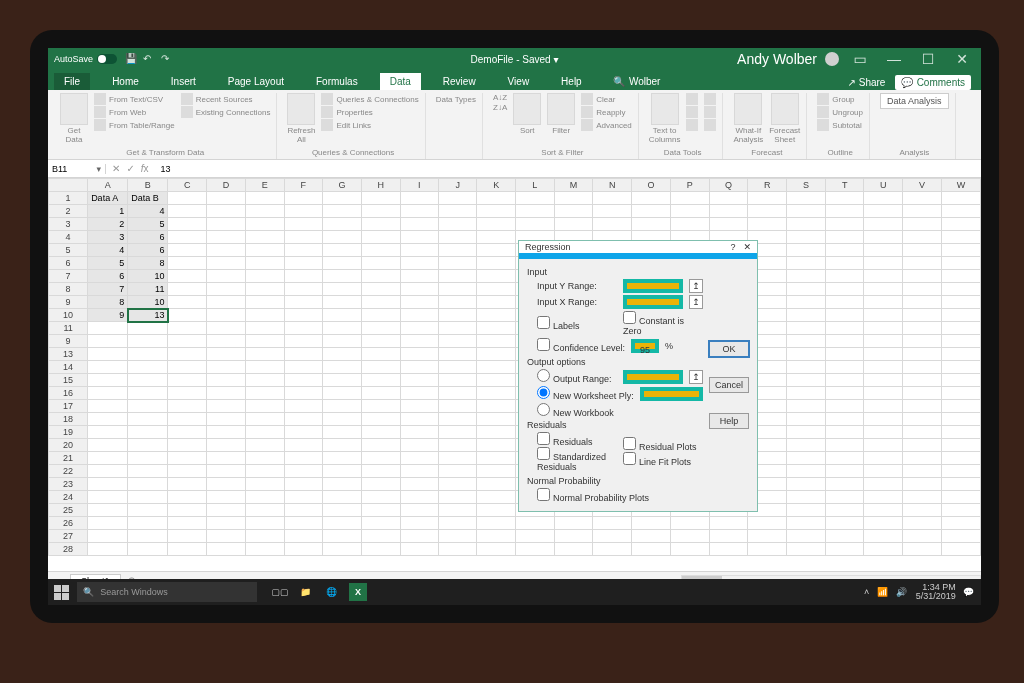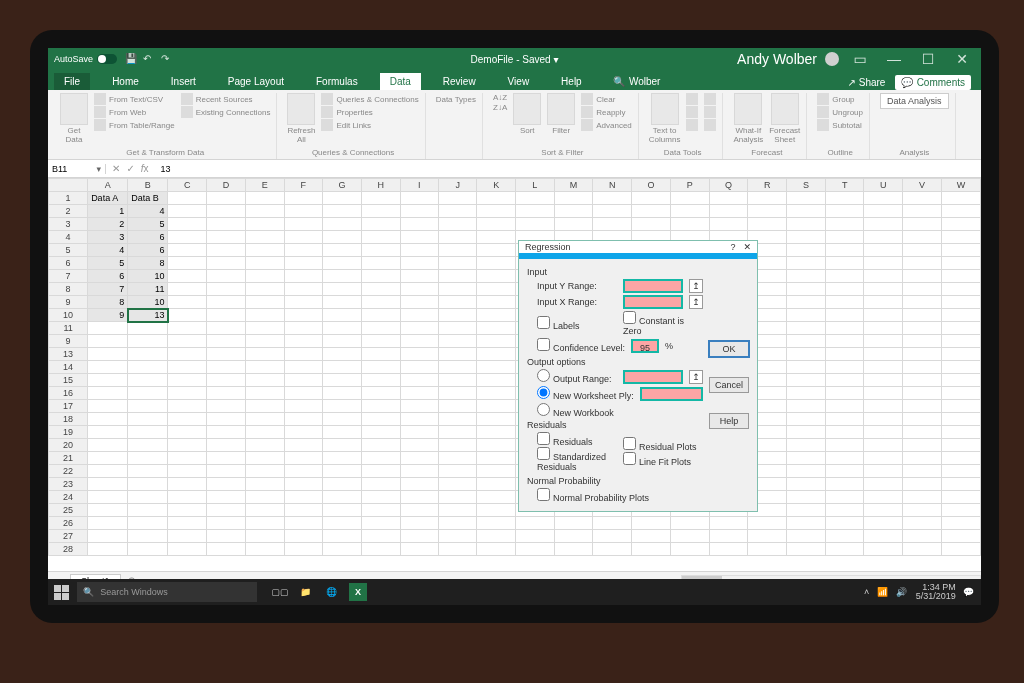--- a/index.html
+++ b/index.html
@@ -63,21 +63,21 @@
 .dialog-titlebar .dlg-close { margin-left:8px; }
 .dialog-titlebar .dlg-help { margin-left:auto; }
 .dialog-body { padding:6px 8px; display:flex; gap:6px; }
 .dialog-main { flex:1; }
 .dialog-side { width:40px; display:flex; flex-direction:column; gap:20px;justify-content:center; }
 .dlgbtn { border:1px solid #999; background:#e8e8e8; padding:2px 0; text-align:center; font-size:9px; cursor:pointer; }
 .dlgbtn.primary { border:1px solid #3a7fbf; box-shadow:0 0 0 1px #3a7fbf; }
 .fieldset-label { font-weight:normal; color:#333; margin:2px 0; }
 .frow { display:flex; align-items:center; gap:6px; margin:2px 0 2px 10px; }
 .frow label { min-width:80px; }
-.txtbox { border:2px solid #14b8a6; background:#fca5a5; height:14px; flex:1; }
+.txtbox { border:4px solid #14b8a6; background:#eab308; height:14px; flex:1; }
 .txtbox.sm { width:28px; flex:none; }
 .refbtn { width:14px; height:14px; border:1px solid #999; background:#fff; text-align:center; line-height:12px; }
 .chk, .rdo { margin-right:3px; }
 .sep { margin-top:4px; }
 
 
 .sheet-tabs { height:18px; border-top:1px solid #d4d4d4; display:flex; align-items:center; background:#f3f3f3; padding-left:6px; gap:4px; }
 .nav-arrows { display:flex; gap:2px; color:#999; }
 .stab { background:#fff; border:1px solid #ccc; border-bottom:none; padding:1px 10px; font-size:9px; }
 .stab-add { width:14px; text-align:center; color:#888; }

